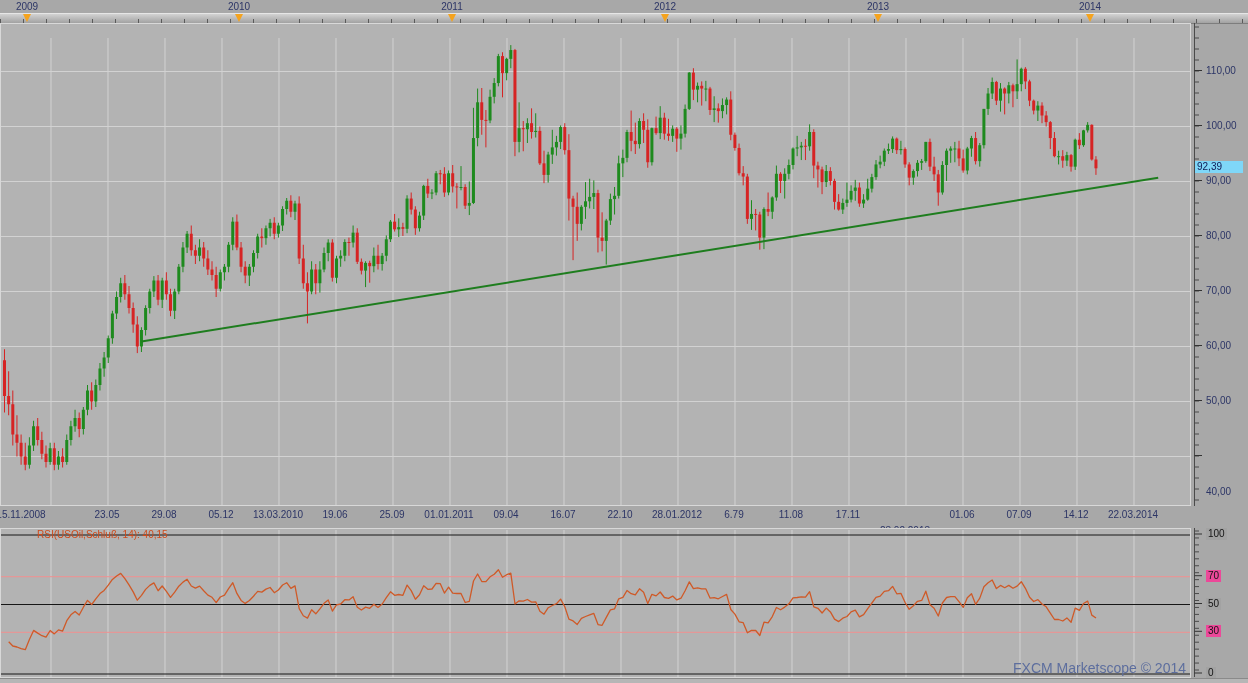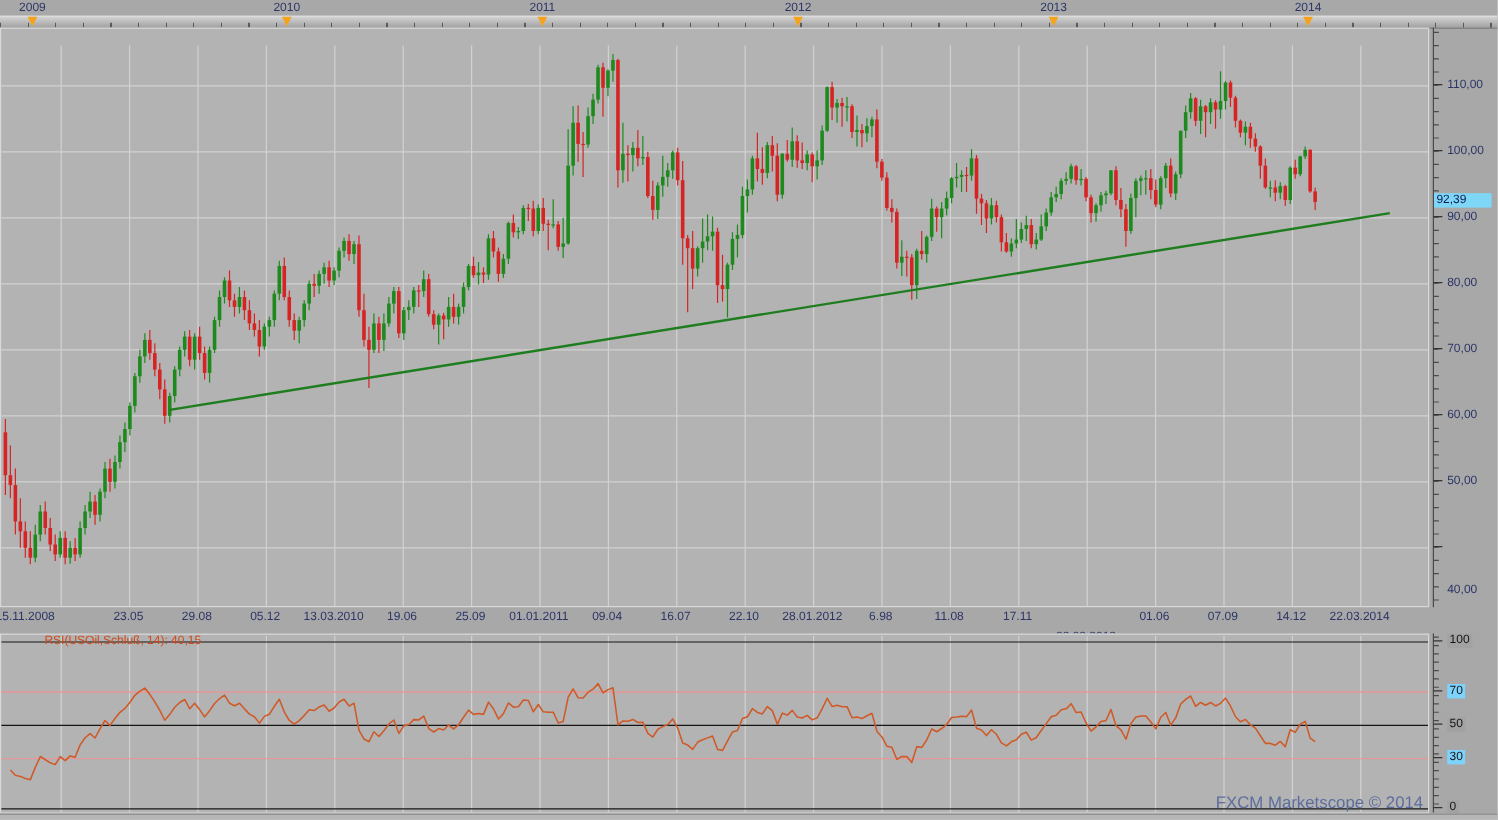--- a/index.html
+++ b/index.html
@@ -25,21 +25,21 @@
   .date-lbl{top:3px;transform:translateX(-50%);}
   #rsi-plot{position:absolute;left:0;top:528px;width:1191px;height:150px;
       background:#b3b3b3;border:1px solid #d8d8d8;box-sizing:border-box;}
   #rsi-svg{position:absolute;left:0;top:0;}
   #rsi-label{position:absolute;left:4px;top:0px;font-size:10px;color:#cf4a1a;z-index:3;padding-left:32px;}
   #watermark{position:absolute;right:4px;bottom:1px;font-size:14px;color:#5d6e9e;z-index:3;}
   #axis-col{position:absolute;left:1191px;top:0;width:57px;height:683px;}
   .axis-lbl{left:15px;}
   .chip{position:absolute;font-size:10px;line-height:12px;padding:0 2px;white-space:nowrap;}
   #price-chip{left:4px;width:44px;background:#7fd7f8;color:#0f1c56;z-index:4;}
-  .chip-red{background:#7dd3fc;color:#141414;}
+  .chip-red{background:#ec4899;color:#141414;}
   .chip-gray{background:#a2a2a2;color:#141414;}
   #bottom-strip{position:absolute;left:0;top:678px;width:1248px;height:5px;
       background:#b6b6b6;border-top:1px solid #8a8a8a;box-sizing:border-box;}
 </style>
 </head>
 <body>
 
 <div id="app">
 
   <div id="year-row">
@@ -629,21 +629,21 @@
       <span class="lbl date-lbl" style="left: 164px;">29.08</span>
       <span class="lbl date-lbl" style="left: 221px;">05.12</span>
       <span class="lbl date-lbl" style="left: 278px;">13.03.2010</span>
       <span class="lbl date-lbl" style="left: 335px;">19.06</span>
       <span class="lbl date-lbl" style="left: 392px;">25.09</span>
       <span class="lbl date-lbl" style="left: 449px;">01.01.2011</span>
       <span class="lbl date-lbl" style="left: 506px;">09.04</span>
       <span class="lbl date-lbl" style="left: 563px;">16.07</span>
       <span class="lbl date-lbl" style="left: 620px;">22.10</span>
       <span class="lbl date-lbl" style="left: 677px;">28.01.2012</span>
-      <span class="lbl date-lbl" style="left: 734px;">6.98</span>
+      <span class="lbl date-lbl" style="left: 734px;">6.79</span>
       <span class="lbl date-lbl" style="left: 791px;">11.08</span>
       <span class="lbl date-lbl" style="left: 848px;">17.11</span>
       <span class="lbl date-lbl" style="left: 905px; margin-top: 16px;">23.02.2013</span>
       <span class="lbl date-lbl" style="left: 962px;">01.06</span>
       <span class="lbl date-lbl" style="left: 1019px;">07.09</span>
       <span class="lbl date-lbl" style="left: 1076px;">14.12</span>
       <span class="lbl date-lbl" style="left: 1133px;">22.03.2014</span>
     </div>
 
   <div id="rsi-plot">

